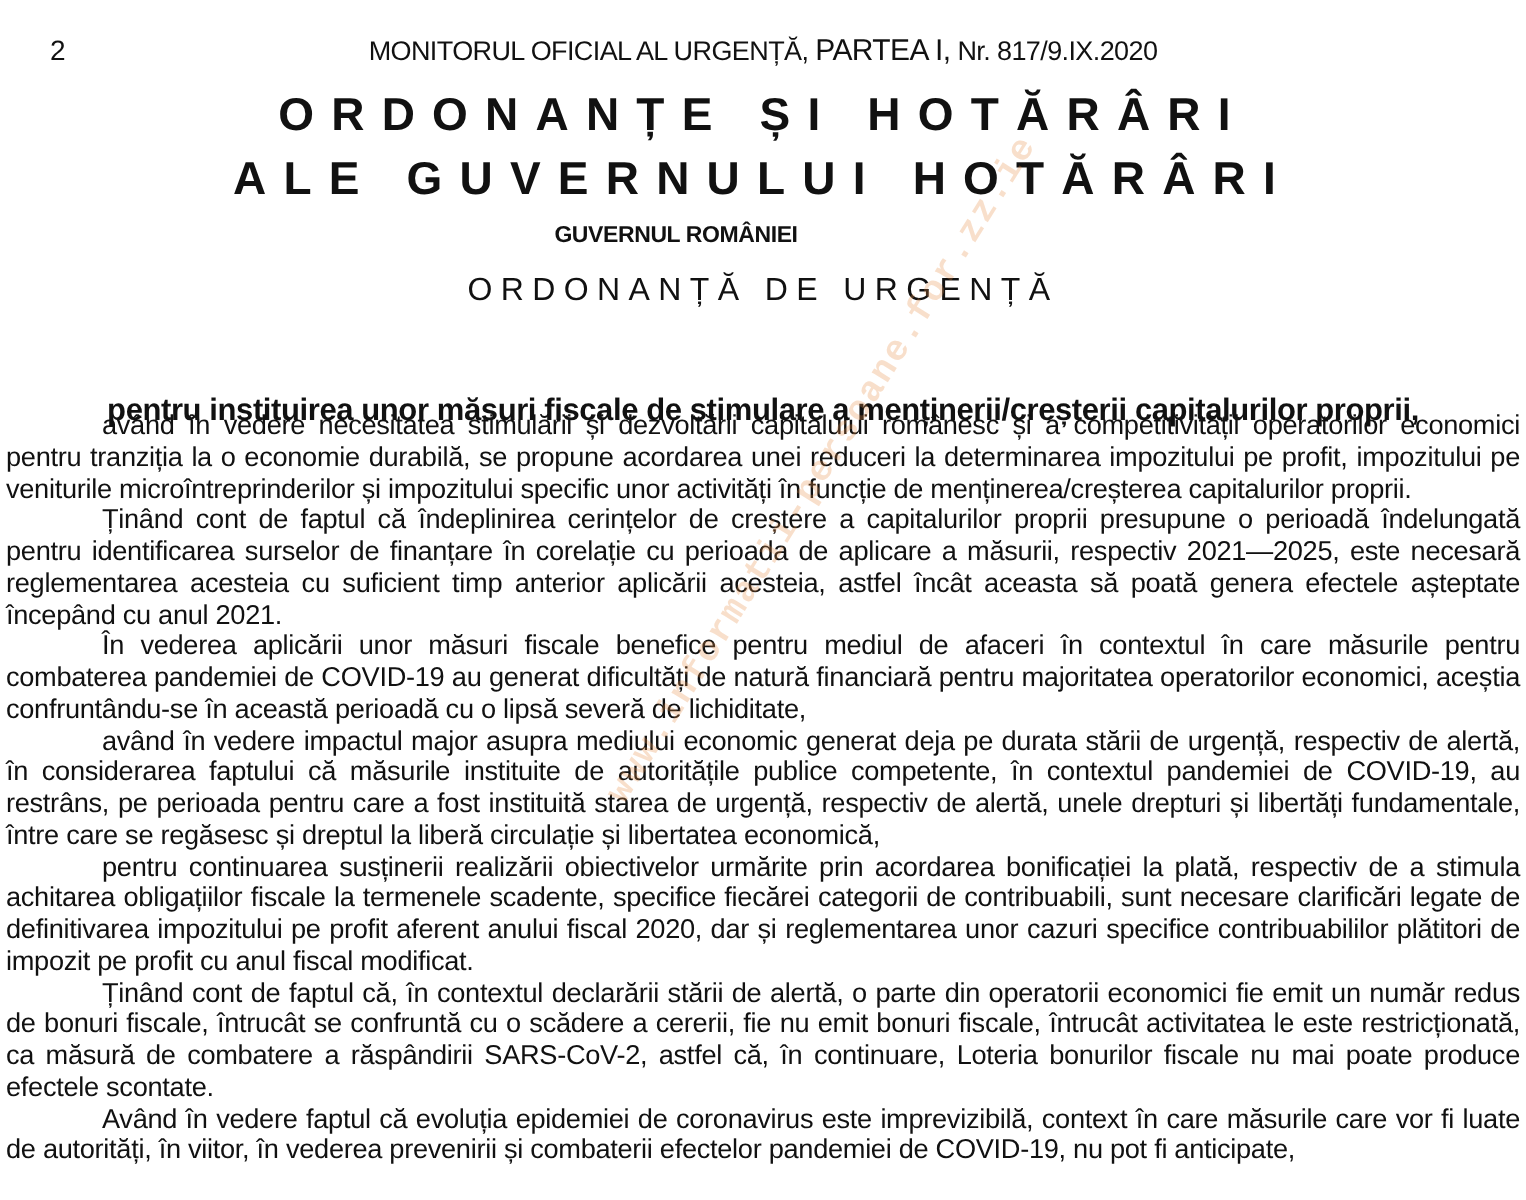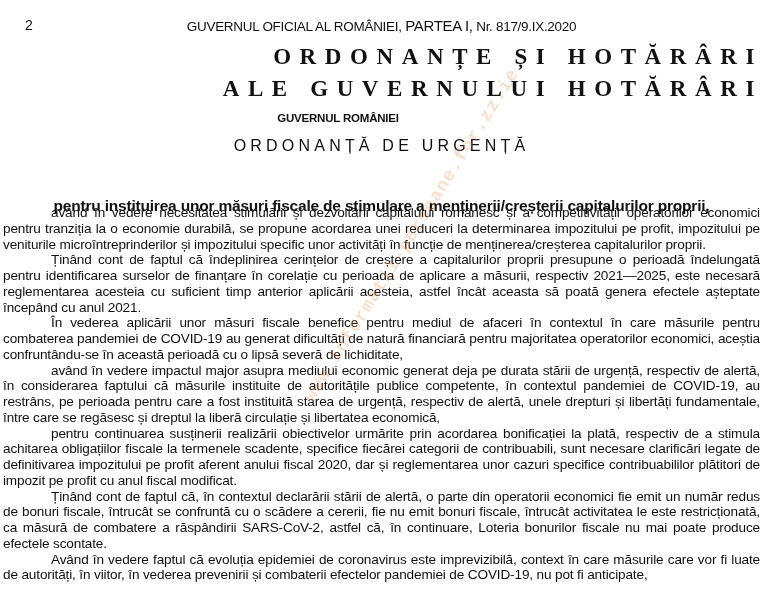--- a/index.html
+++ b/index.html
@@ -9,22 +9,22 @@
   }
   .page-number {
     position: absolute; left: 25px; top: 17px; font-size: 14px;
   }
   .running-header {
     position: absolute; left: 0; width: 763px; top: 17px; text-align: center;
     font-size: 13.5px; letter-spacing: -0.3px;
   }
   .running-header .small { font-size: 15px; }
   .section-title {
-    position: absolute; left: 0; width: 763px; text-align: right;
-    font-weight: bold; font-size: 23px; letter-spacing: 8.6px; font-family: Liberation Serif, serif;
+    position: absolute; left: 0; width: 763px; text-align: center;
+    font-weight: bold; font-size: 23px; letter-spacing: 8.6px;
   }
   .t1 { top: 44px; }
   .t2 { top: 76px; }
   .gov {
     position: absolute; left: 0; width: 676px; top: 112px; text-align: center;
     font-weight: bold; font-size: 11.5px; letter-spacing: -0.2px;
   }
   .doc-type {
     position: absolute; left: 0; width: 763px; top: 137px; text-align: center;
     font-size: 16px; letter-spacing: 4.2px; font-weight: normal;
@@ -46,21 +46,21 @@
     color: rgba(230, 140, 70, 0.28); letter-spacing: 1px; white-space: nowrap;
     pointer-events: none;
   }
 </style>
 </head>
 <body>
 
 <div class="page-number">2</div>
 
 <div class="running-header">
-  <span>GUVERNUL OFICIAL AL ROMÂNIEI,</span>
+  <span>MONITORUL OFICIAL AL URGENȚĂ,</span>
   <span class="small">PARTEA I,</span>
   <span>Nr. 817/9.IX.2020</span>
 </div>
 
 <div class="section-title t1">ORDONANȚE ȘI HOTĂRÂRI</div>
 <div class="section-title t2">ALE GUVERNULUI HOTĂRÂRI</div>
 
 <div class="gov">GUVERNUL ROMÂNIEI</div>
 
 <div class="doc-type">ORDONANȚĂ DE URGENȚĂ</div>

